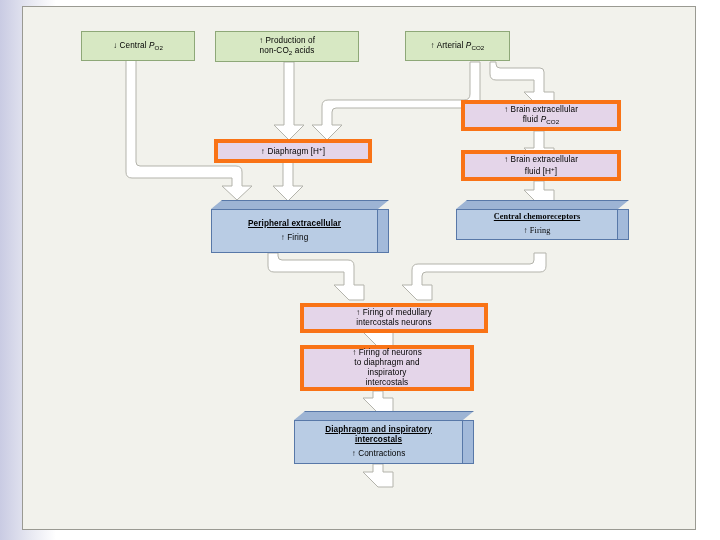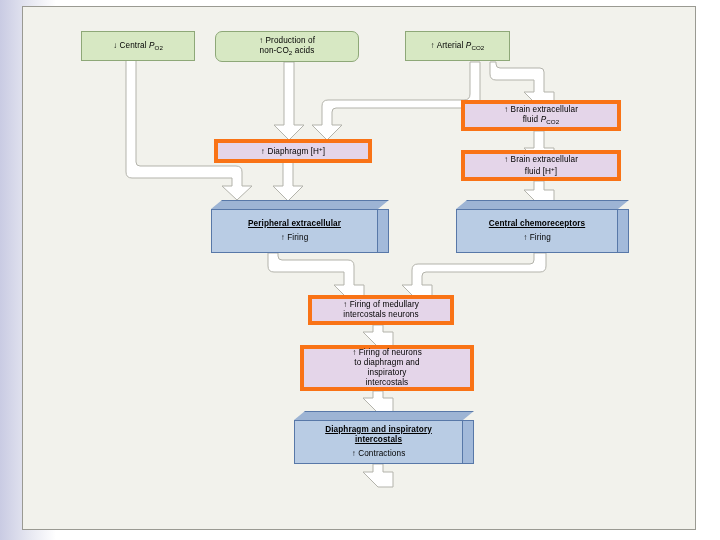--- a/index.html
+++ b/index.html
@@ -92,21 +92,21 @@
       <path d="M373,464 L373,472 L363,472 L378,487 L393,487 L393,472 L383,472 L383,464 Z"></path>
     </g>
   </svg>
 
   <div class="node node-green" style="left:81px;top:31px;width:114px;height:30px;">
     <div>
       <span>↓ Central </span><span class="ital">P</span><span class="sub">O2</span>
     </div>
   </div>
 
-  <div class="node node-green" style="left:215px;top:31px;width:144px;height:31px;border-radius:7px;">
+  <div class="node node-green" style="left:215px;top:31px;width:144px;height:31px;">
     <div>↑ Production of</div>
     <div>
       <span>non-CO</span><span class="sub">2</span><span> acids</span>
     </div>
   </div>
 
   <div class="node node-green" style="left:405px;top:31px;width:105px;height:30px;">
     <div>
       <span>↑ Arterial </span><span class="ital">P</span><span class="sub">CO2</span>
     </div>
@@ -135,31 +135,31 @@
   <div class="node node-3d" style="left:211px;top:200px;width:178px;height:53px;">
     <div class="box3d-top" style="background:linear-gradient(#9db4d4,#9db4d4);clip-path:polygon(11px 0,178px 0,167px 9px,0 9px);border-top:1px solid #5878a8;"></div>
     <div class="box3d-side" style="background:#a3bada;border:1px solid #5878a8;border-left:none;box-sizing:border-box;"></div>
     <div class="box3d-front">
       <div class="underline-title">Peripheral extracellular</div>
       <div class="line-gap"></div>
       <div>↑ Firing</div>
     </div>
   </div>
 
-  <div class="node node-3d" style="left:456px;top:200px;width:173px;height:53px;">
+  <div class="node node-3d" style="left:456px;top:200px;width:173px;height:40px;font-family:Liberation Serif, serif;">
     <div class="box3d-top" style="background:linear-gradient(#9db4d4,#9db4d4);clip-path:polygon(11px 0,173px 0,162px 9px,0 9px);border-top:1px solid #5878a8;"></div>
     <div class="box3d-side" style="background:#a3bada;border:1px solid #5878a8;border-left:none;box-sizing:border-box;"></div>
     <div class="box3d-front">
       <div class="underline-title">Central chemoreceptors</div>
       <div class="line-gap"></div>
       <div>↑ Firing</div>
     </div>
   </div>
 
-  <div class="node node-purple" style="left:300px;top:295px;width:146px;height:30px;margin-left:8px;">
+  <div class="node node-purple" style="left:300px;top:303px;width:188px;height:30px;">
     <div>↑ Firing of medullary</div>
     <div>intercostals neurons</div>
   </div>
 
   <div class="node node-purple" style="left:300px;top:345px;width:174px;height:46px;">
     <div>↑ Firing of neurons</div>
     <div>to diaphragm and</div>
     <div>inspiratory</div>
     <div>intercostals</div>
   </div>

